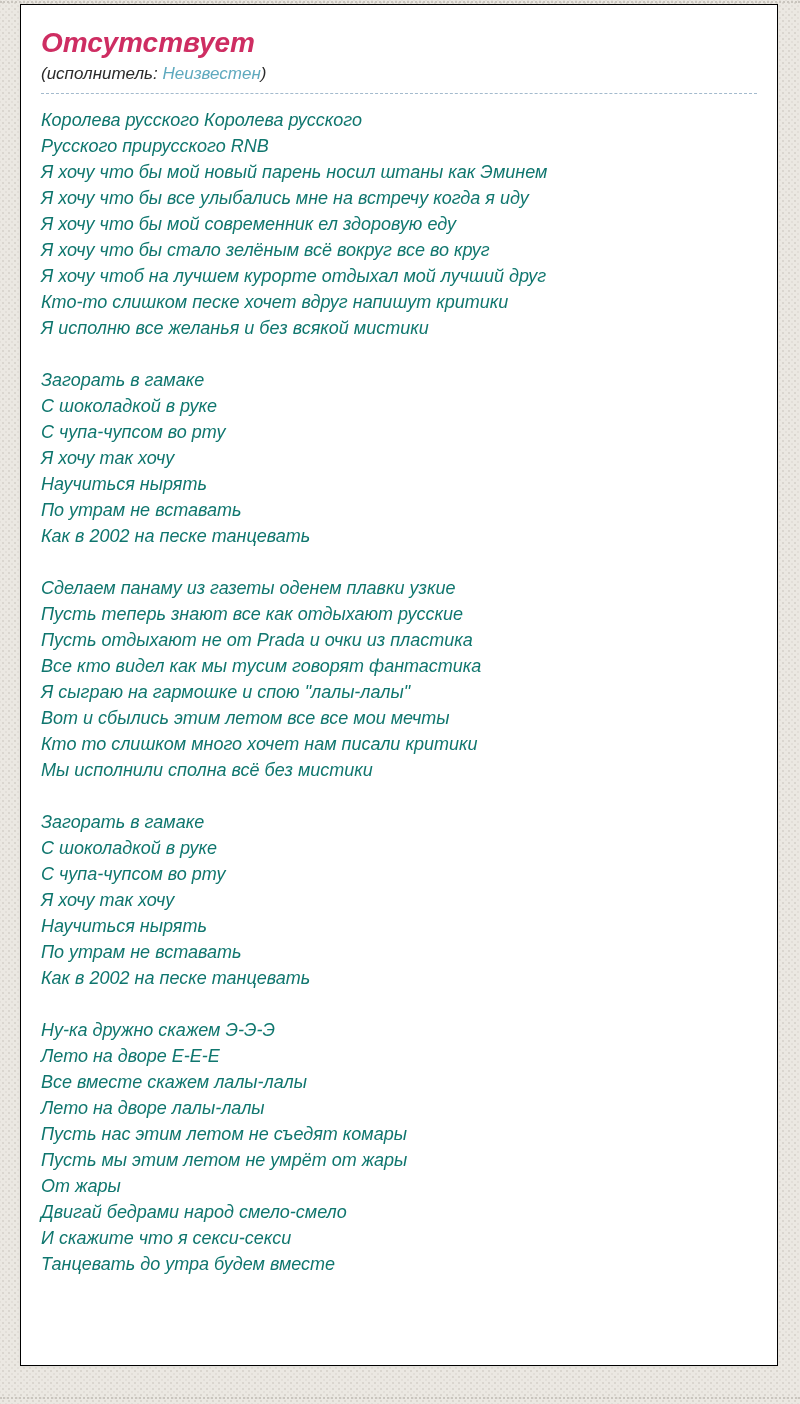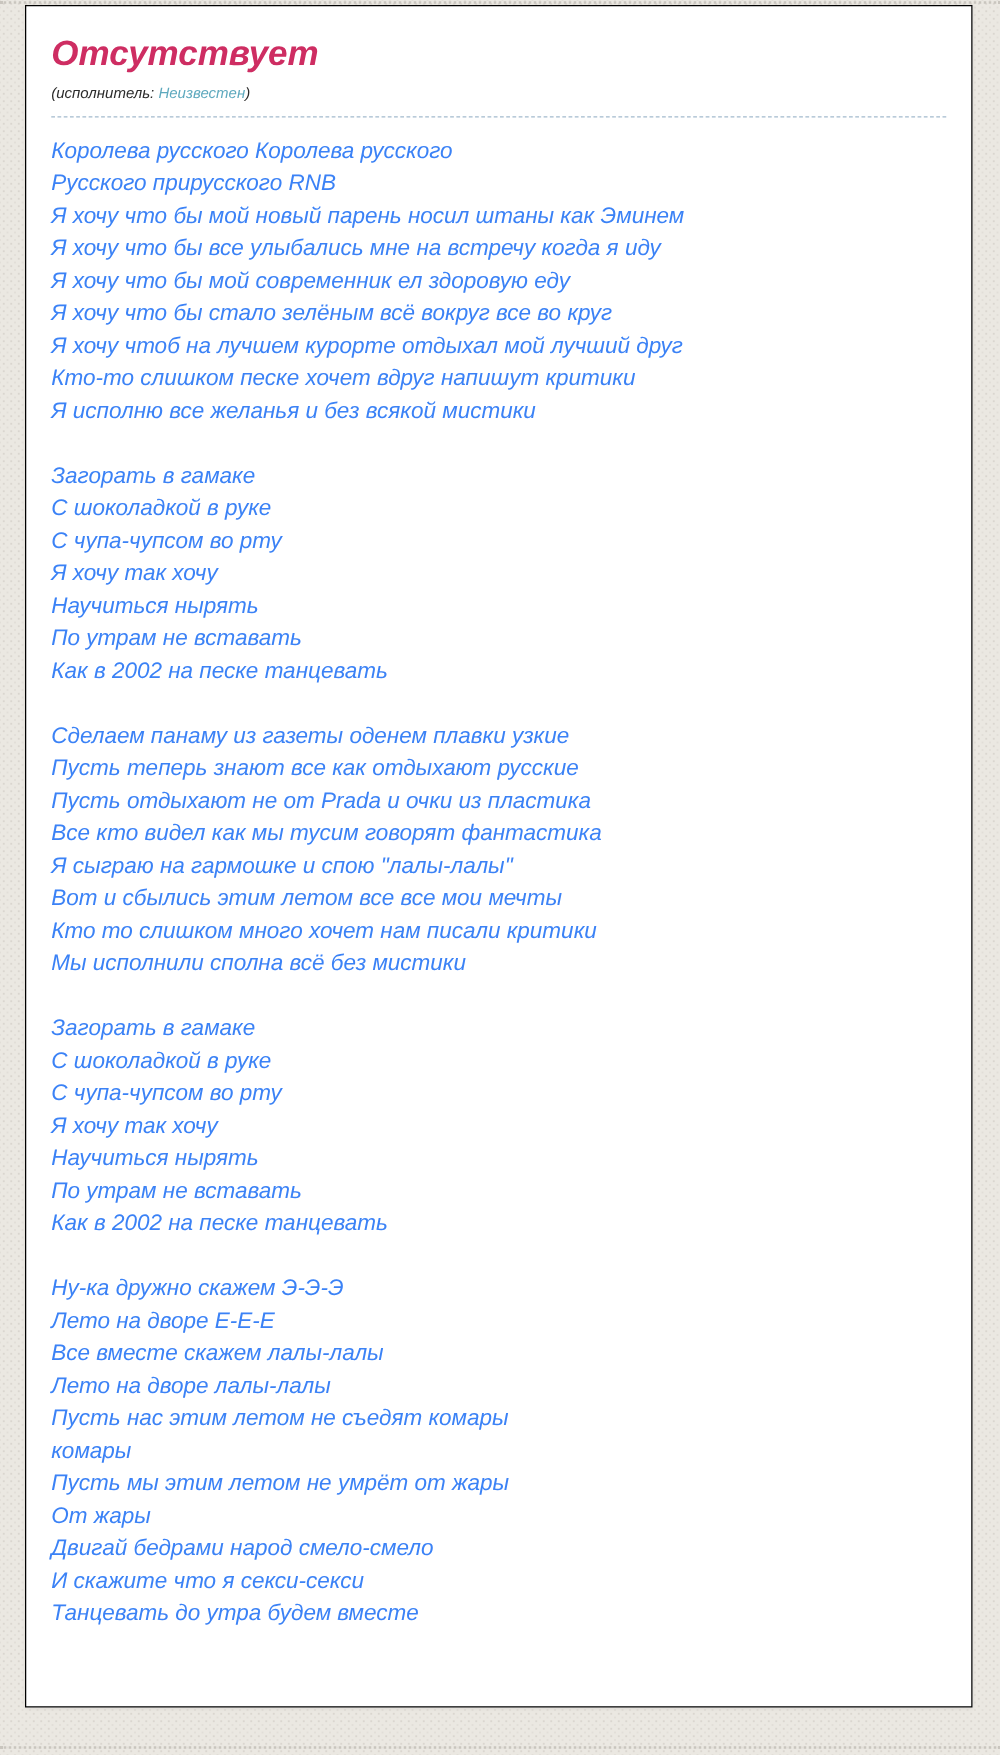--- a/index.html
+++ b/index.html
@@ -40,37 +40,37 @@
   }
 
   .song-title {
     margin: 0 0 3px 0;
     font-size: 28px;
     line-height: 32px;
     font-weight: bold;
     color: #ce2d62;
   }
   .artist-line {
-    font-size: 12px;
+    font-size: 17px;
     line-height: 24px;
     color: #2b2b2b;
     border-bottom: 1px dashed #a3bacd;
     padding-bottom: 7px;
   }
   .artist-link {
     color: #5ea9be;
     text-decoration: none;
     cursor: pointer;
   }
 
   .lyrics {
     margin-top: 13px;
     font-size: 18px;
     line-height: 26px;
-    color: #3b82f6;
+    color: #0f766e;
   }
   .stanza { margin: 0 0 26px 0; }
   .stanza:last-child { margin-bottom: 0; }
   .line { white-space: pre-wrap; }
 </style>
 </head>
 <body>
 
 <div class="page-edge top"></div>
 
@@ -119,21 +119,20 @@
         <div class="line">Научиться нырять</div>
         <div class="line">По утрам не вставать</div>
         <div class="line">Как в 2002 на песке танцевать</div>
       </div>
       <div class="stanza">
         <div class="line">Ну-ка дружно скажем Э-Э-Э</div>
         <div class="line">Лето на дворе Е-Е-Е</div>
         <div class="line">Все вместе скажем лалы-лалы</div>
         <div class="line">Лето на дворе лалы-лалы</div>
         <div class="line">Пусть нас этим летом не съедят комары</div>
-        <div class="line">комары</div>
         <div class="line">Пусть мы этим летом не умрёт от жары</div>
         <div class="line">От жары</div>
         <div class="line">Двигай бедрами народ смело-смело</div>
         <div class="line">И скажите что я секси-секси</div>
         <div class="line">Танцевать до утра будем вместе</div>
       </div>
     </div>
 </div>
 
 <div class="page-edge bottom"></div>

